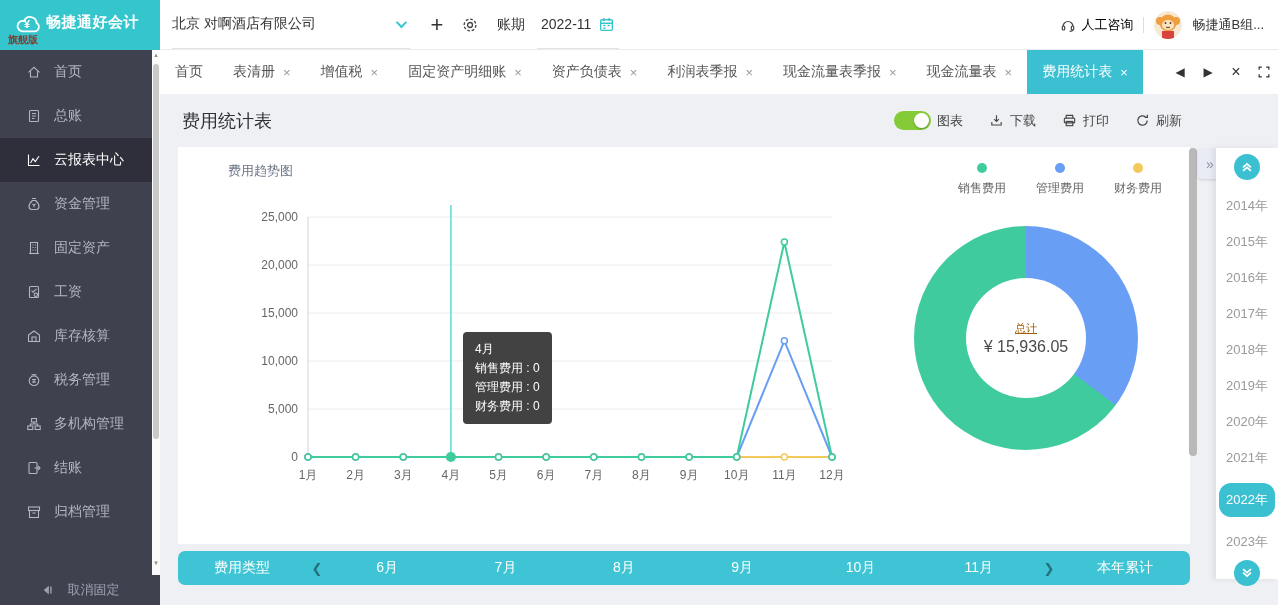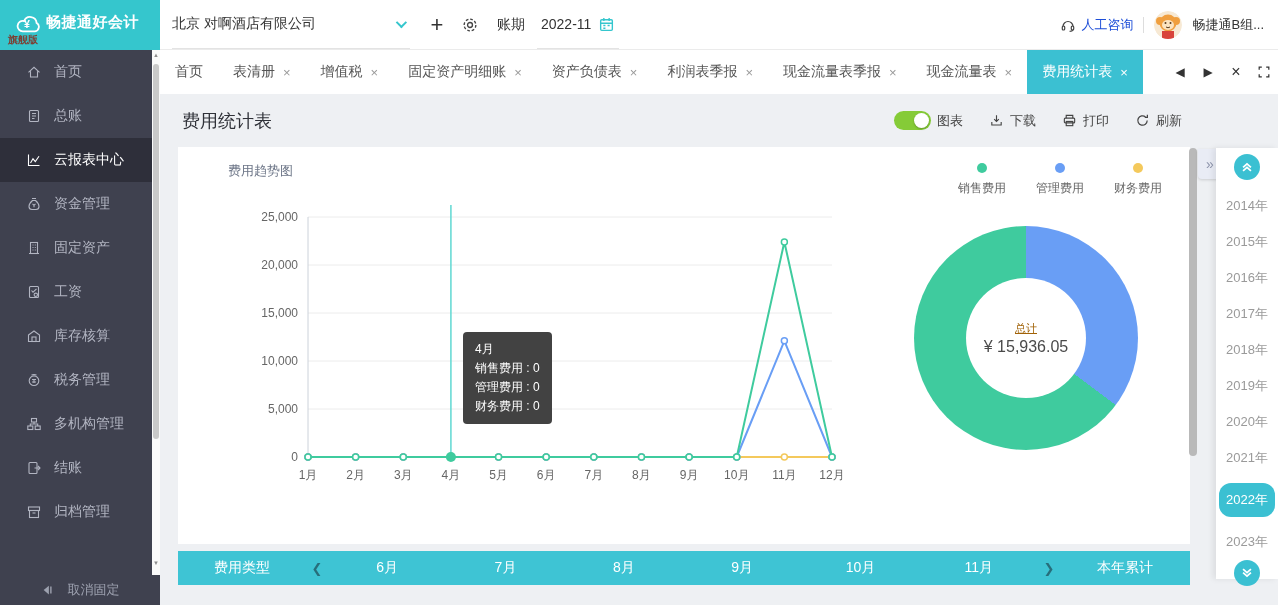--- a/index.html
+++ b/index.html
@@ -14,21 +14,21 @@
   .company-select { position:absolute; left:172px; top:0; width:238px; height:49px; display:flex; align-items:center; cursor:pointer; border-bottom:1px solid #e3e3e3; }
   .company-select .txt { font-size:14px; color:#333; }
   .chev-down { width:8px; height:8px; border-right:2px solid #35c6cd; border-bottom:2px solid #35c6cd; transform:rotate(45deg) translateY(-2px); margin-left:auto; margin-right:6px; }
   .hdr-btn { position:absolute; top:0; height:49px; display:flex; align-items:center; justify-content:center; cursor:pointer; color:#333; }
   #btn-add { left:422px; width:30px; font-size:22px; font-weight:300; }
   #btn-settings { left:455px; width:30px; }
   #period-label { position:absolute; left:497px; top:0; height:49px; display:flex; align-items:center; font-size:14px; color:#333; }
   #period-field { position:absolute; left:537px; top:0; height:49px; display:flex; align-items:center; gap:7px; border-bottom:1px solid #e3e3e3; padding:0 4px; cursor:pointer; }
   #period-field .val { font-size:14px; color:#333;text-align:right; }
   #hdr-right { position:absolute; right:14px; top:0; height:49px; display:flex; align-items:center; gap:10px; }
-  #support { display:flex; align-items:center; gap:5px; font-size:13px; color:#1d4ed8; cursor:pointer; }
+  #support { display:flex; align-items:center; gap:5px; font-size:13px; color:#000000; cursor:pointer; }
   .hdr-divider { width:1px; height:16px; background:#ddd; }
   #avatar { width:28px; height:28px; border-radius:50%; overflow:hidden; cursor:pointer; }
   #user-name { font-size:13px; color:#333; cursor:pointer; }
 
   
   #sidebar { position:absolute; left:0; top:50px; width:160px; height:555px; background:#3f414f; z-index:20; }
   .side-item { height:44px; display:flex; align-items:center; padding-left:26px; gap:12px; color:#b2b5c2; font-size:14px; cursor:pointer; }
   .side-item.active { background:#2e2f3a; color:#fff; }
   .side-item .ic { width:16px; height:16px; flex:0 0 16px; }
   #side-scrollbar { position:absolute; right:0; top:0; width:8px; height:525px; background:#fafafa; }
@@ -70,21 +70,21 @@
   #collapse-btn { position:absolute; left:1038px; top:55px; width:24px; height:30px; background:#e9ecf5; border-radius:0 0 0 4px; display:flex; align-items:center; justify-content:center; color:#8f96ad; font-size:14px; cursor:pointer; box-shadow:0 1px 3px rgba(0,0,0,.15); }
 
   #year-panel { position:absolute; left:1056px; top:54px; width:62px; height:431px; background:#fff; box-shadow:-3px 0 6px rgba(0,0,0,.08); display:flex; flex-direction:column; align-items:center; }
   .circle-btn { width:26px; height:26px; border-radius:50%; background:#3bc0d2; display:flex; align-items:center; justify-content:center; cursor:pointer; flex:0 0 26px; }
   #year-up { margin-top:6px; }
   #year-list { flex:1; display:flex; flex-direction:column; align-items:center; margin-top:8px; }
   .year-item { height:36px; display:flex; align-items:center; justify-content:center; font-size:13px; color:#9a9a9a; cursor:pointer; }
   .year-item.selected { background:#3bc0d2; color:#fff; border-radius:12px; padding:17px 7px; height:22px; margin:7px 0; }
   #year-down { margin-bottom:8px; }
 
-  #bottom-bar { position:absolute; left:18px; top:457px; width:1012px; height:34px; background:#3ec4d4; display:flex; align-items:center; color:#fff; }
+  #bottom-bar { position:absolute; left:18px; top:457px; width:1012px; height:34px; background:#3ec4d4; display:flex; align-items:center; color:#fff;border-radius:7px; }
   #bb-label { width:128px; text-align:center; font-size:14px; cursor:pointer; }
   .bb-arrow { width:22px; text-align:center; color:rgba(20,40,50,.55); font-size:13px; cursor:pointer; }
   .bb-month { flex:1; text-align:center; font-size:14px; cursor:pointer; }
   #bb-summary { width:130px; text-align:center; font-size:14px; cursor:pointer; }
 
   svg.icn { display:block; }
 </style>
 </head>
 <body>
 

